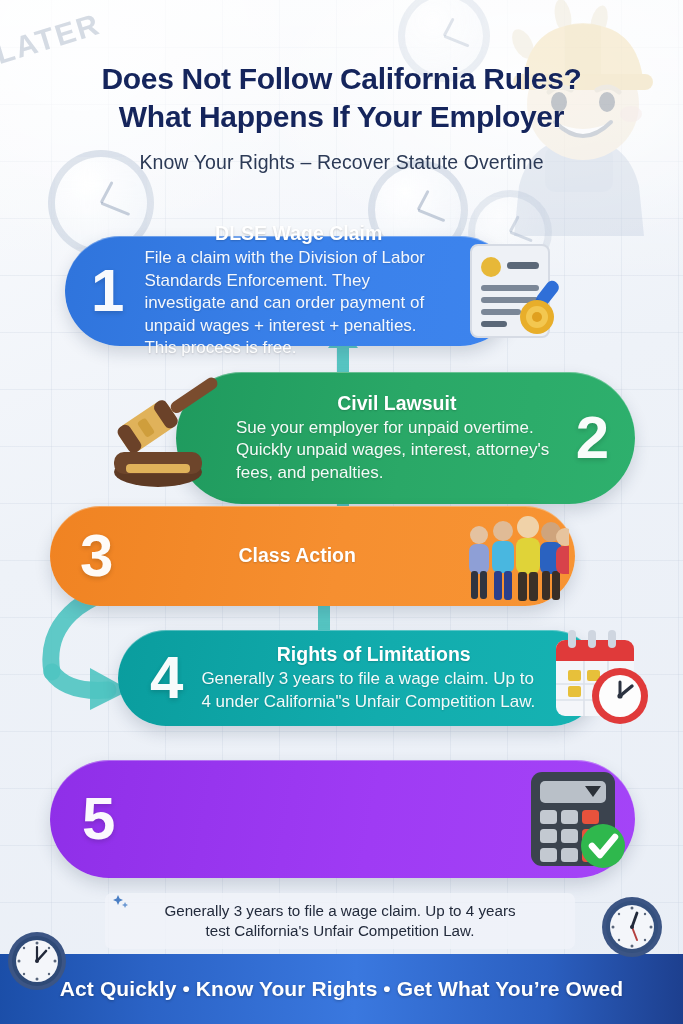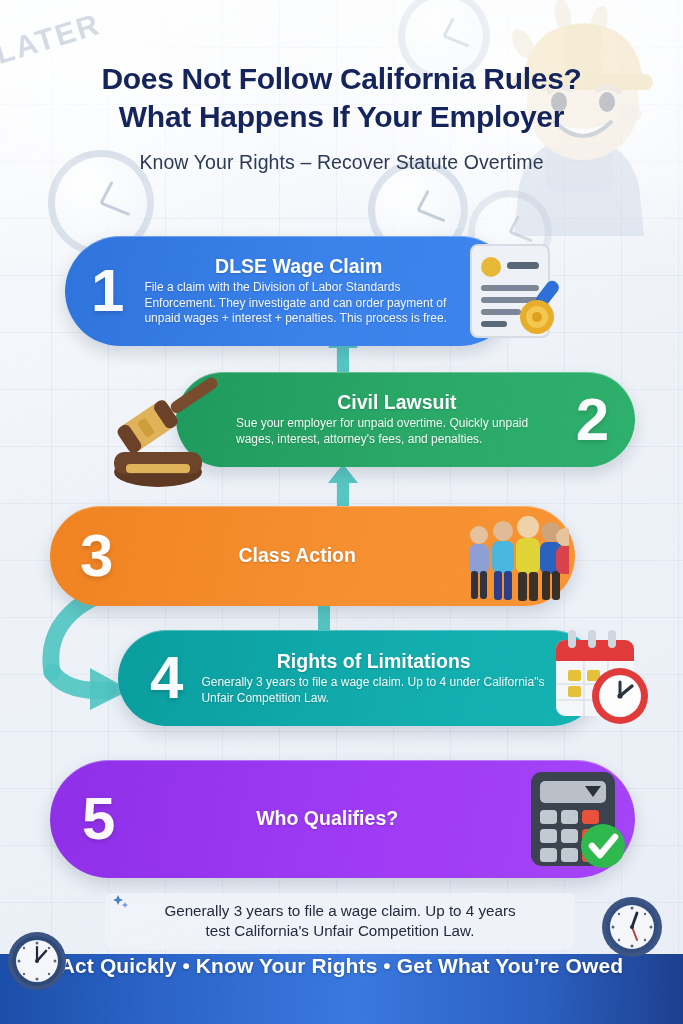--- a/index.html
+++ b/index.html
@@ -80,32 +80,32 @@
     flex:0 0 auto;
   }
   .step .body{flex:1 1 auto;min-width:0;}
   .step .h{
     font-size:19.5px;font-weight:700;margin:0 0 2px 0;
     text-shadow:0 1px 2px rgba(0,0,0,.18);
     white-space:nowrap;
     text-align:center;
   }
   .step .p{
-    font-size:12px;line-height:1.33;font-weight:400;
+    font-size:17px;line-height:1.33;font-weight:400;
     color:rgba(255,255,255,.95);
     text-shadow:0 1px 2px rgba(0,0,0,.16);
   }
   .step .art{flex:0 0 auto;}
 
   #step1{left:65px;top:236px;width:450px;height:110px;
     background:linear-gradient(100deg,#2f74dc 0%,#3a81ea 55%,#3d84ee 100%);
     padding:0 0 0 26px;box-sizing:border-box;}
   #step1 .num{margin-right:20px;}
 
-  #step2{left:176px;top:372px;width:459px;height:95px;
+  #step2{left:176px;top:372px;width:459px;height:132px;
     background:linear-gradient(100deg,#1f9a5e 0%,#2aa867 50%,#2eb06d 100%);
     padding:0 26px 0 60px;box-sizing:border-box;}
   #step2 .num{margin-left:18px;}
 
   #step3{left:50px;top:506px;width:525px;height:100px;
     background:linear-gradient(100deg,#f08322 0%,#f68f30 55%,#f79433 100%);
     padding:0 0 0 30px;box-sizing:border-box;}
   #step3 .num{margin-right:18px;}
 
   #step4{left:118px;top:630px;width:482px;height:96px;
@@ -132,21 +132,21 @@
     border-radius:7px;
     text-align:center;padding:8px 10px;box-sizing:border-box;
     font-size:15.2px;line-height:1.32;color:#232b3c;z-index:4;
   }
   .note-spark{position:absolute;left:112px;top:894px;z-index:5;}
 
   
   .bottombar{
     position:absolute;left:0;right:0;bottom:0;height:70px;
     background:linear-gradient(92deg,#1b4ea8 0%,#2b63c6 22%,#3a78df 52%,#2b5fc0 80%,#1d3f8e 100%);
-    display:flex;justify-content:center;z-index:7;
+    display:flex;align-items:center;justify-content:center;z-index:7;
   }
   .bottombar .txt{
     color:#fff;font-size:21px;font-weight:700;letter-spacing:.1px;
     text-shadow:0 1px 3px rgba(0,0,0,.28);
   }
 
   .clock{position:absolute;z-index:9;}
   .clock svg{display:block;}
 </style>
 </head>
@@ -334,21 +334,20 @@
         <circle cx="72" cy="68" r="2.6" fill="#2b3240"></circle>
         <line x1="72" y1="68" x2="84" y2="58" stroke="#2b3240" stroke-width="3.4" stroke-linecap="round"></line>
         <line x1="72" y1="68" x2="72" y2="54" stroke="#2b3240" stroke-width="3" stroke-linecap="round"></line>
       </svg>
     </div>
   </div>
 
   <div class="step" id="step5">
     <div class="num">5</div>
     <div class="body">
-      <div class="h">Who Qualifies?</div>
     </div>
     <div class="art" style="margin:0 6px 0 2px;">
       <svg width="106" height="106" viewBox="0 0 106 106">
         <rect x="8" y="6" width="84" height="94" rx="11" fill="#3b434e"></rect>
         <rect x="17" y="15" width="66" height="22" rx="5" fill="#b9c0c8"></rect>
         <path d="M62 20 l16 0 l-8 11 z" fill="#2b3138"></path>
         <g fill="#c3c9d1">
           <rect x="17" y="44" width="17" height="14" rx="3.5"></rect>
           <rect x="38" y="44" width="17" height="14" rx="3.5"></rect>
           <rect x="17" y="63" width="17" height="14" rx="3.5"></rect>

